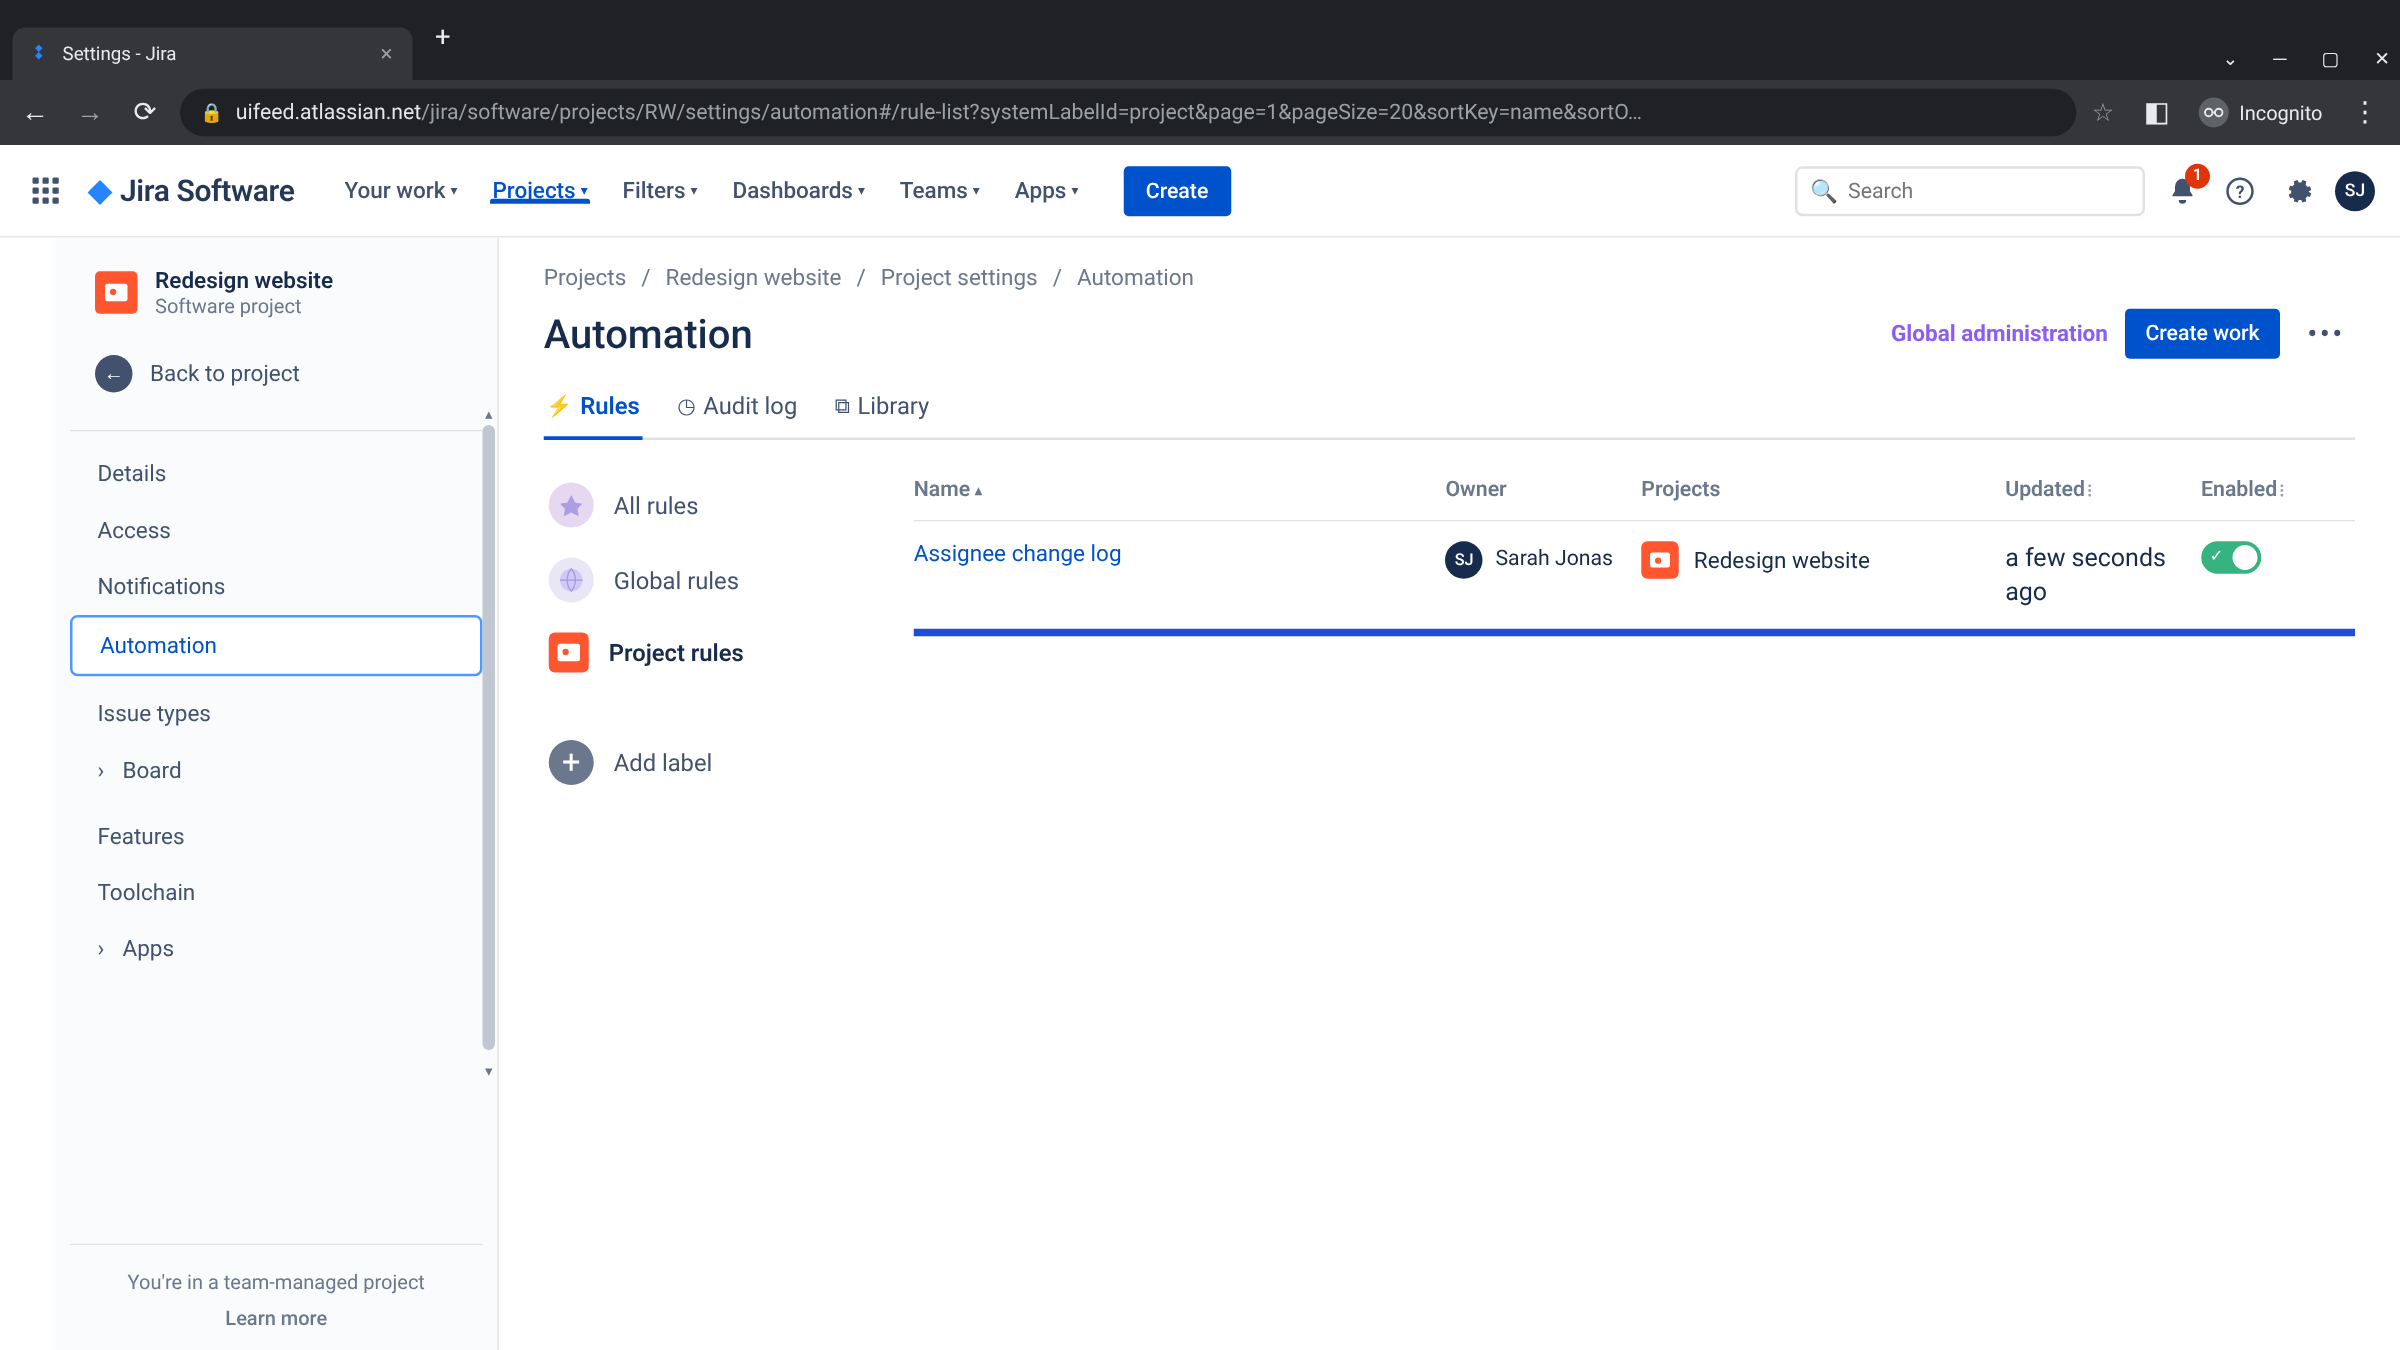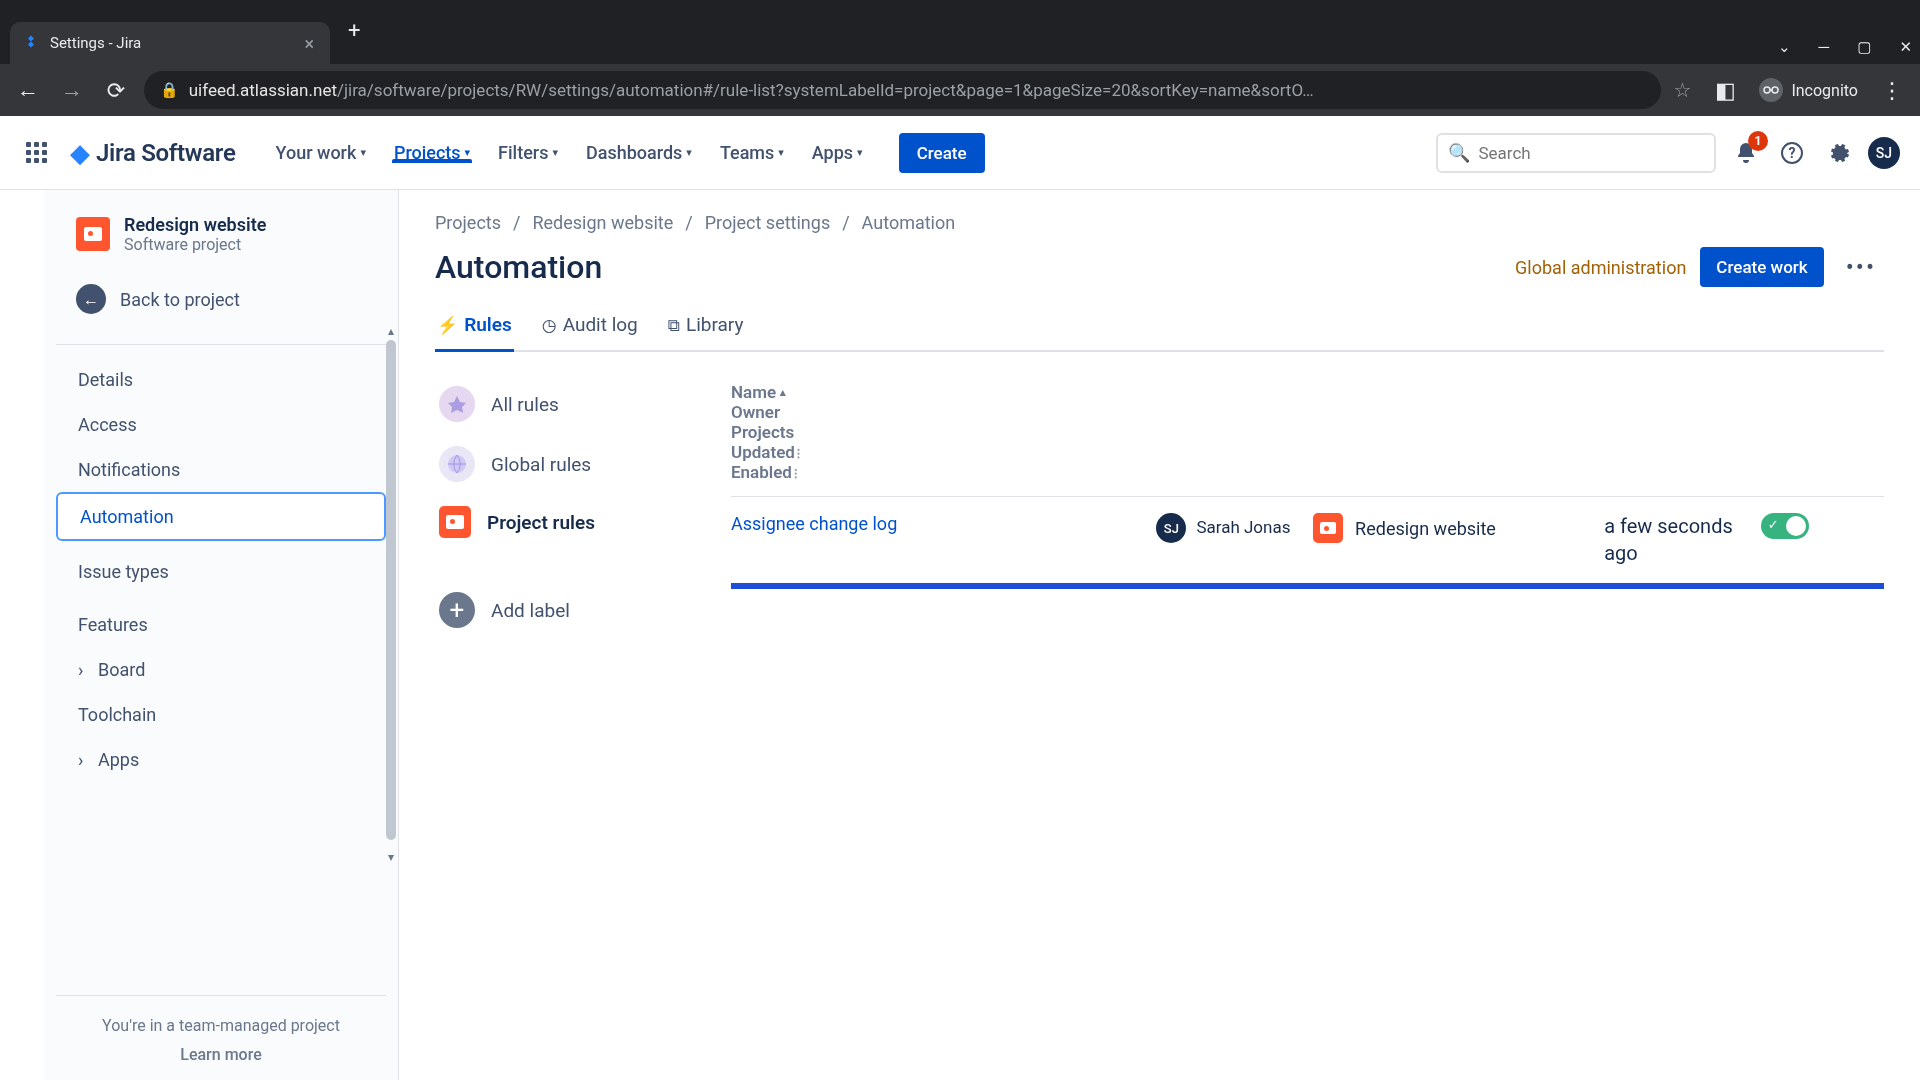--- a/index.html
+++ b/index.html
@@ -80,21 +80,21 @@
 
 
 .main { flex: 1; padding: 22px 36px; overflow: auto; }
 .breadcrumb { display: flex; align-items: center; gap: 12px; color: #6b778c; font-size: 18px; margin-bottom: 14px; }
 .breadcrumb a { color: #6b778c; text-decoration: none; cursor: pointer; }
 .breadcrumb .sep { color: #6b778c; }
 
 .page-header { display: flex; align-items: center; margin-bottom: 16px; }
 .page-title { font-size: 32px; font-weight: 500; color: #172b4d; }
 .header-actions { margin-left: auto; display: flex; align-items: center; gap: 14px; }
-.link-action { color: #a16207; font-size: 18px; font-weight: 400; cursor: pointer; }
+.link-action { color: #8b5cf6; font-size: 18px; font-weight: 700; cursor: pointer; }
 .primary-btn { background: #0052cc; color: #fff; border: none; padding: 10px 16px; border-radius: 4px; font-size: 17px; font-weight: 500; cursor: pointer; }
 .more-btn { color: #42526e; font-size: 24px; cursor: pointer; padding: 4px 8px; letter-spacing: 2px; }
 
 .tabs { display: flex; gap: 26px; border-bottom: 2px solid #dfe1e6; margin-bottom: 0; }
 .tab-item { padding: 10px 2px 14px 2px; font-size: 19px; color: #42526e; cursor: pointer; display: flex; align-items: center; gap: 6px; position: relative; }
 .tab-item.active { color: #0052cc; font-weight: 600; }
 .tab-item.active::after { content: ""; position: absolute; bottom: -2px; left: 0; right: 0; height: 3px; background: #0052cc; }
 .tab-icon { font-size: 17px; }
 
 .content-row { display: flex; gap: 26px; padding-top: 22px; }
@@ -103,21 +103,21 @@
 .filter-item { display: flex; align-items: center; gap: 16px; padding: 12px 4px; font-size: 19px; color: #42526e; cursor: pointer; }
 .filter-item.bold { font-weight: 600; color: #172b4d; }
 .filter-icon { width: 36px; height: 36px; border-radius: 50%; display: flex; align-items: center; justify-content: center; }
 .fi-all { background: #e6d8f0; }
 .fi-global { background: #e9e6f5; }
 .fi-project { width: 32px; height: 32px; background: #ff5630; border-radius: 5px; }
 .fi-project .project-icon-inner { width: 18px; height: 14px; }
 .fi-add { background: #6b778c; color: #fff; font-size: 26px; }
 
 .table-col { flex: 1; }
-.table-header { display: flex; padding: 8px 0 14px 0; border-bottom: 1px solid #dfe1e6; font-size: 17px; font-weight: 600; color: #6b778c; flex-direction: column; }
+.table-header { display: flex; padding: 8px 0 14px 0; border-bottom: 1px solid #dfe1e6; font-size: 17px; font-weight: 600; color: #6b778c; }
 .col-name { flex: 1.9; display: flex; align-items: center; gap: 4px; }
 .col-owner { flex: 0.7; }
 .col-projects { flex: 1.3; }
 .col-updated { flex: 0.7; }
 .col-enabled { flex: 0.55; }
 .sort-arrow { font-size: 11px; }
 .sort-dots { font-size: 13px; color: #97a0af; margin-left: 2px; }
 
 .table-row { display: flex; align-items: flex-start; padding: 16px 0; border-bottom: 6px solid #1d4ed8; }
 .rule-name { color: #0052cc; font-size: 18px; cursor: pointer; }
@@ -264,24 +264,24 @@
     <div class="back-link">
       <span class="back-circle">←</span>
       <span>Back to project</span>
     </div>
     <div class="sidebar-section">
       <div class="sidebar-item">Details</div>
       <div class="sidebar-item">Access</div>
       <div class="sidebar-item">Notifications</div>
       <div class="sidebar-item selected">Automation</div>
       <div class="sidebar-item" style="margin-top:8px;">Issue types</div>
-      <div class="sidebar-item" style="margin-top:8px;">Features</div>
       <div class="sidebar-item expandable">
           <span>Board</span>
         </div>
+      <div class="sidebar-item" style="margin-top:8px;">Features</div>
       <div class="sidebar-item">Toolchain</div>
       <div class="sidebar-item expandable">
           <span>Apps</span>
         </div>
     </div>
     <div class="sb-arrow up">▴</div>
     <div class="sidebar-thumb"></div>
     <div class="sb-arrow down">▾</div>
     <div class="sidebar-footer">
       <div class="msg">You're in a team-managed project</div>

